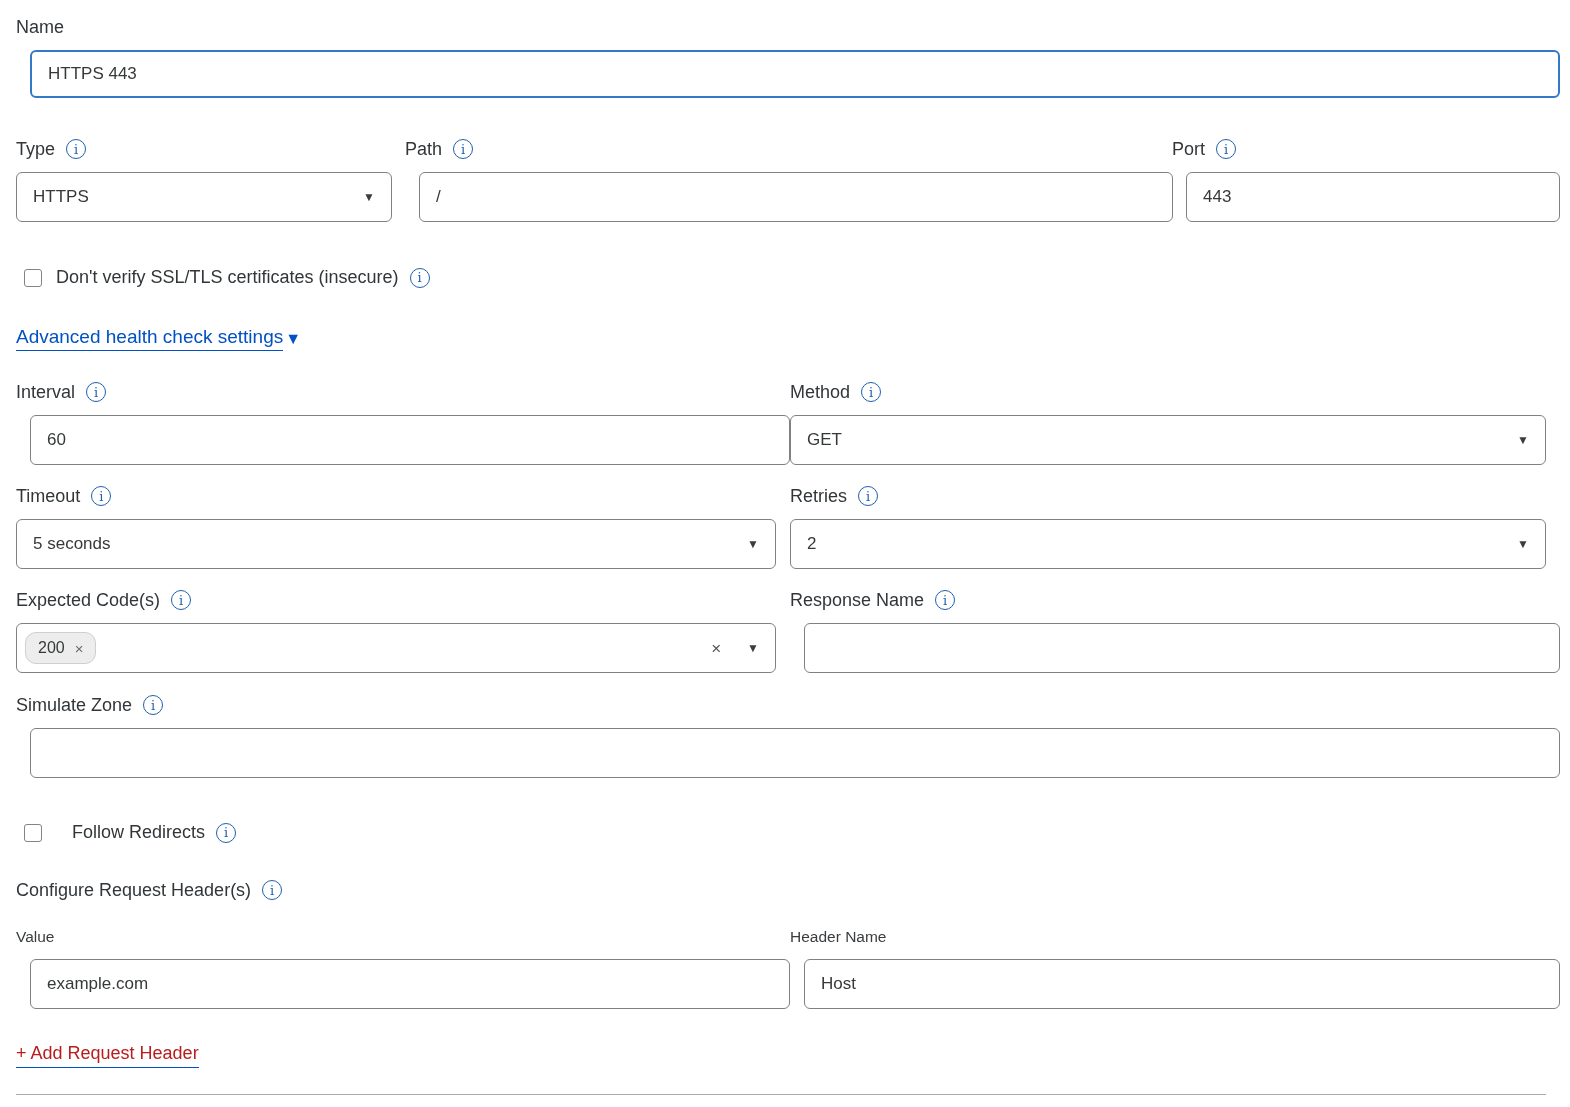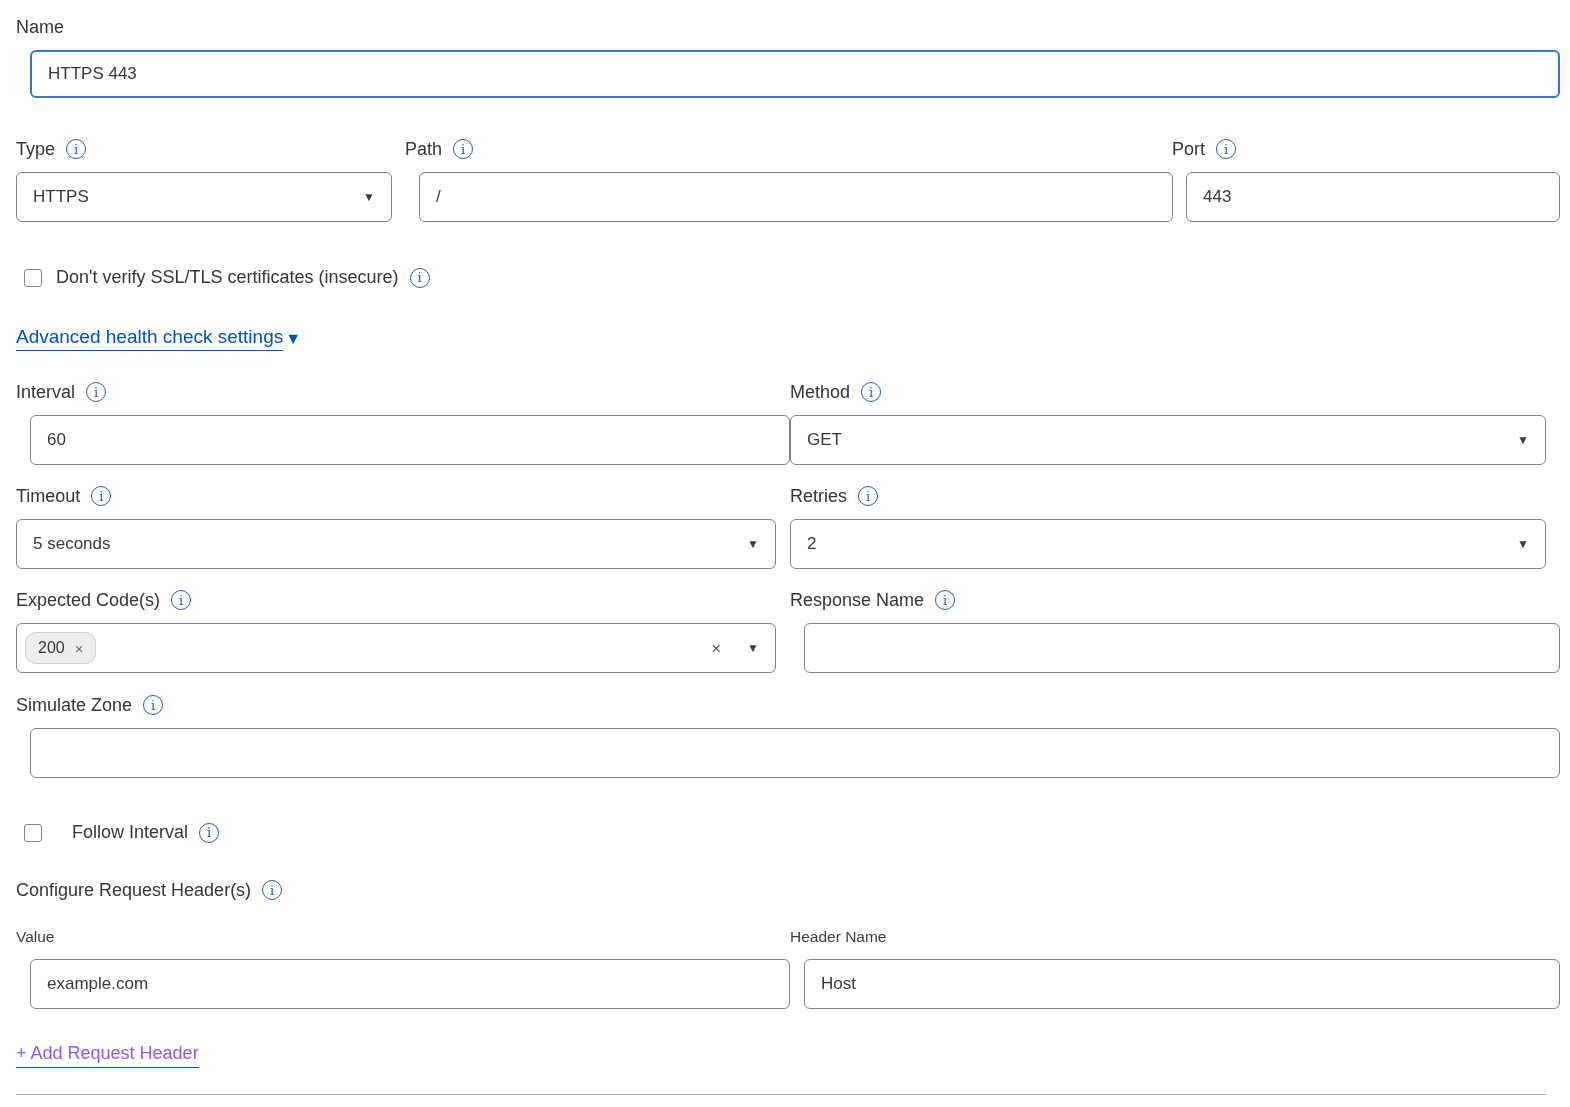--- a/index.html
+++ b/index.html
@@ -156,21 +156,21 @@
 
   .sub-label {
     font-size: 15.5px;
     color: #3a3d3f;
     margin-bottom: 13px;
   }
 
   .add-link {
     margin-top: 34px;
     display: inline-block;
-    color: #8b5cf6;
+    color: #b91c1c;
     font-size: 18px;
     border-bottom: 1.5px solid #0051c3;
     padding-bottom: 3px;
     cursor: pointer;
   }
 
   .divider {
     margin-top: 26px;
     border: none;
     border-top: 1px solid #ababab;
@@ -308,21 +308,21 @@
     <div class="label-row">
       <span class="lbl">Simulate Zone</span>
       <span class="info-icon">i</span>
     </div>
     <input class="tb" type="text" value="" style="">
   </div>
 
   
   <div class="checkbox-row wide-gap">
     <span class="checkbox"></span>
-    <span class="cb-label">Follow Interval</span>
+    <span class="cb-label">Follow Redirects</span>
     <span class="info-icon">i</span>
   </div>
 
   
   <div class="label-row" style="margin-top: 36px; margin-bottom: 0;">
     <span class="lbl">Configure Request Header(s)</span>
     <span class="info-icon">i</span>
   </div>
 
   <div class="row2" style="margin-top: 27px;">

